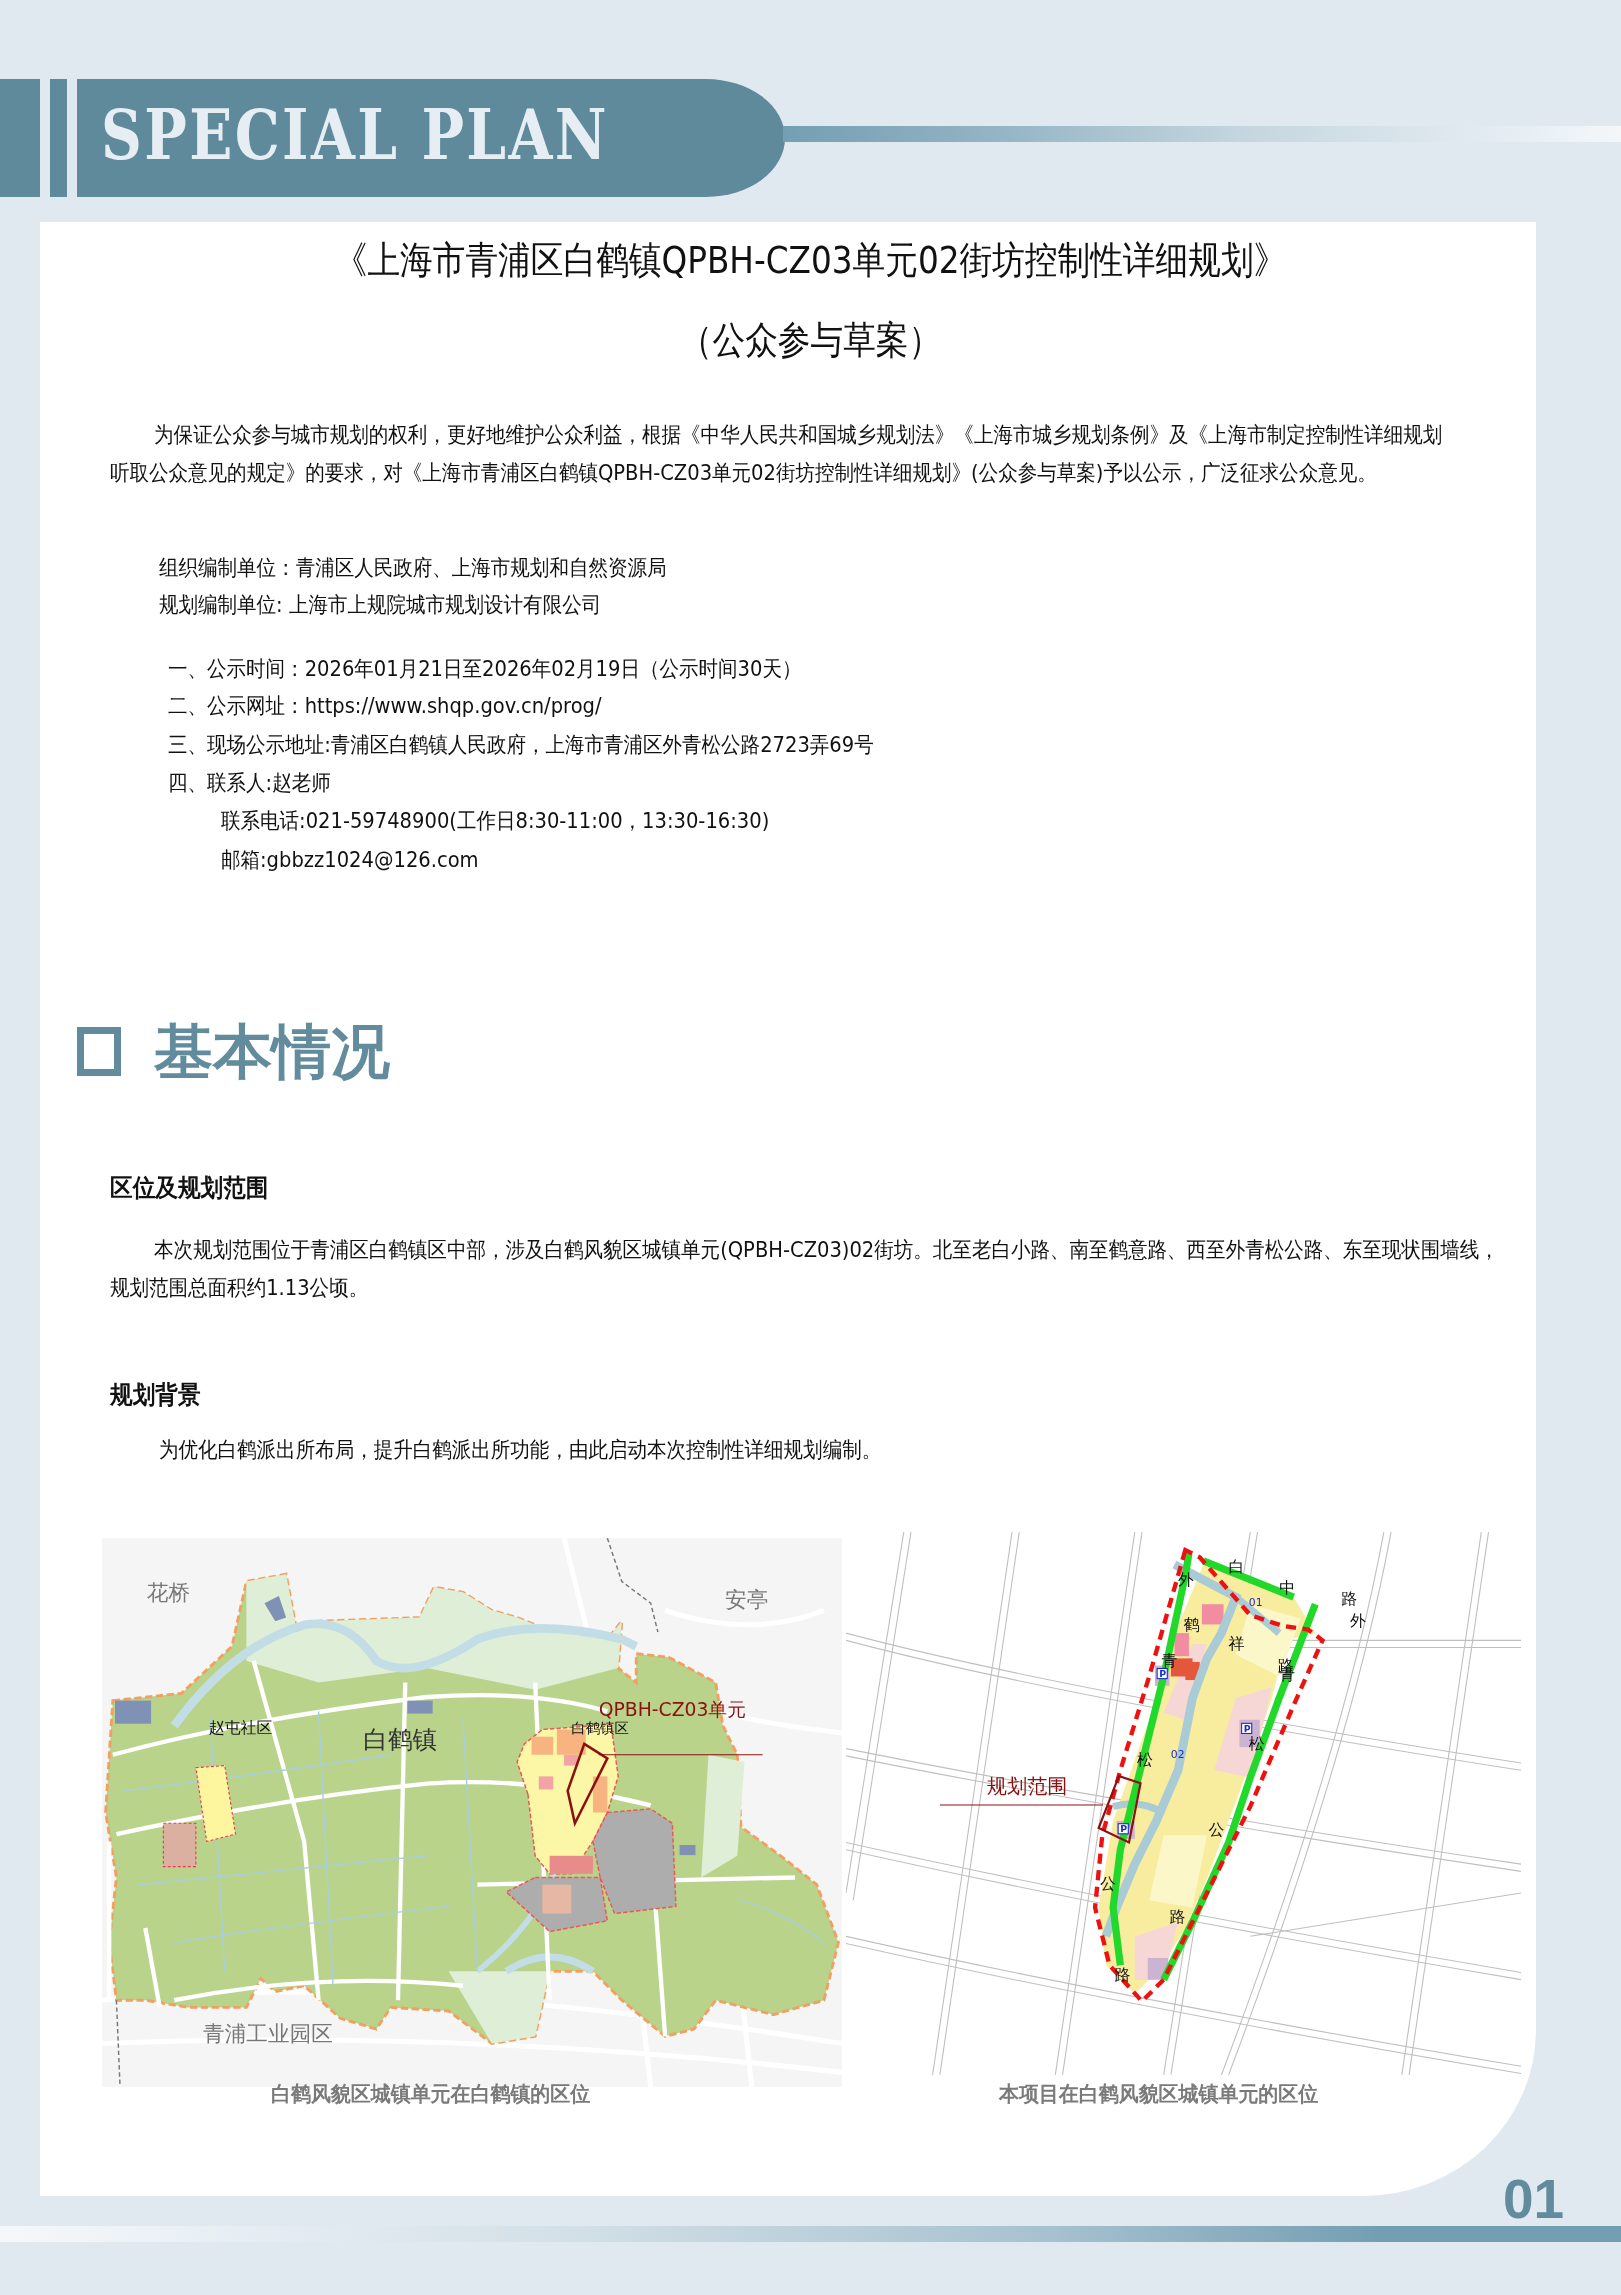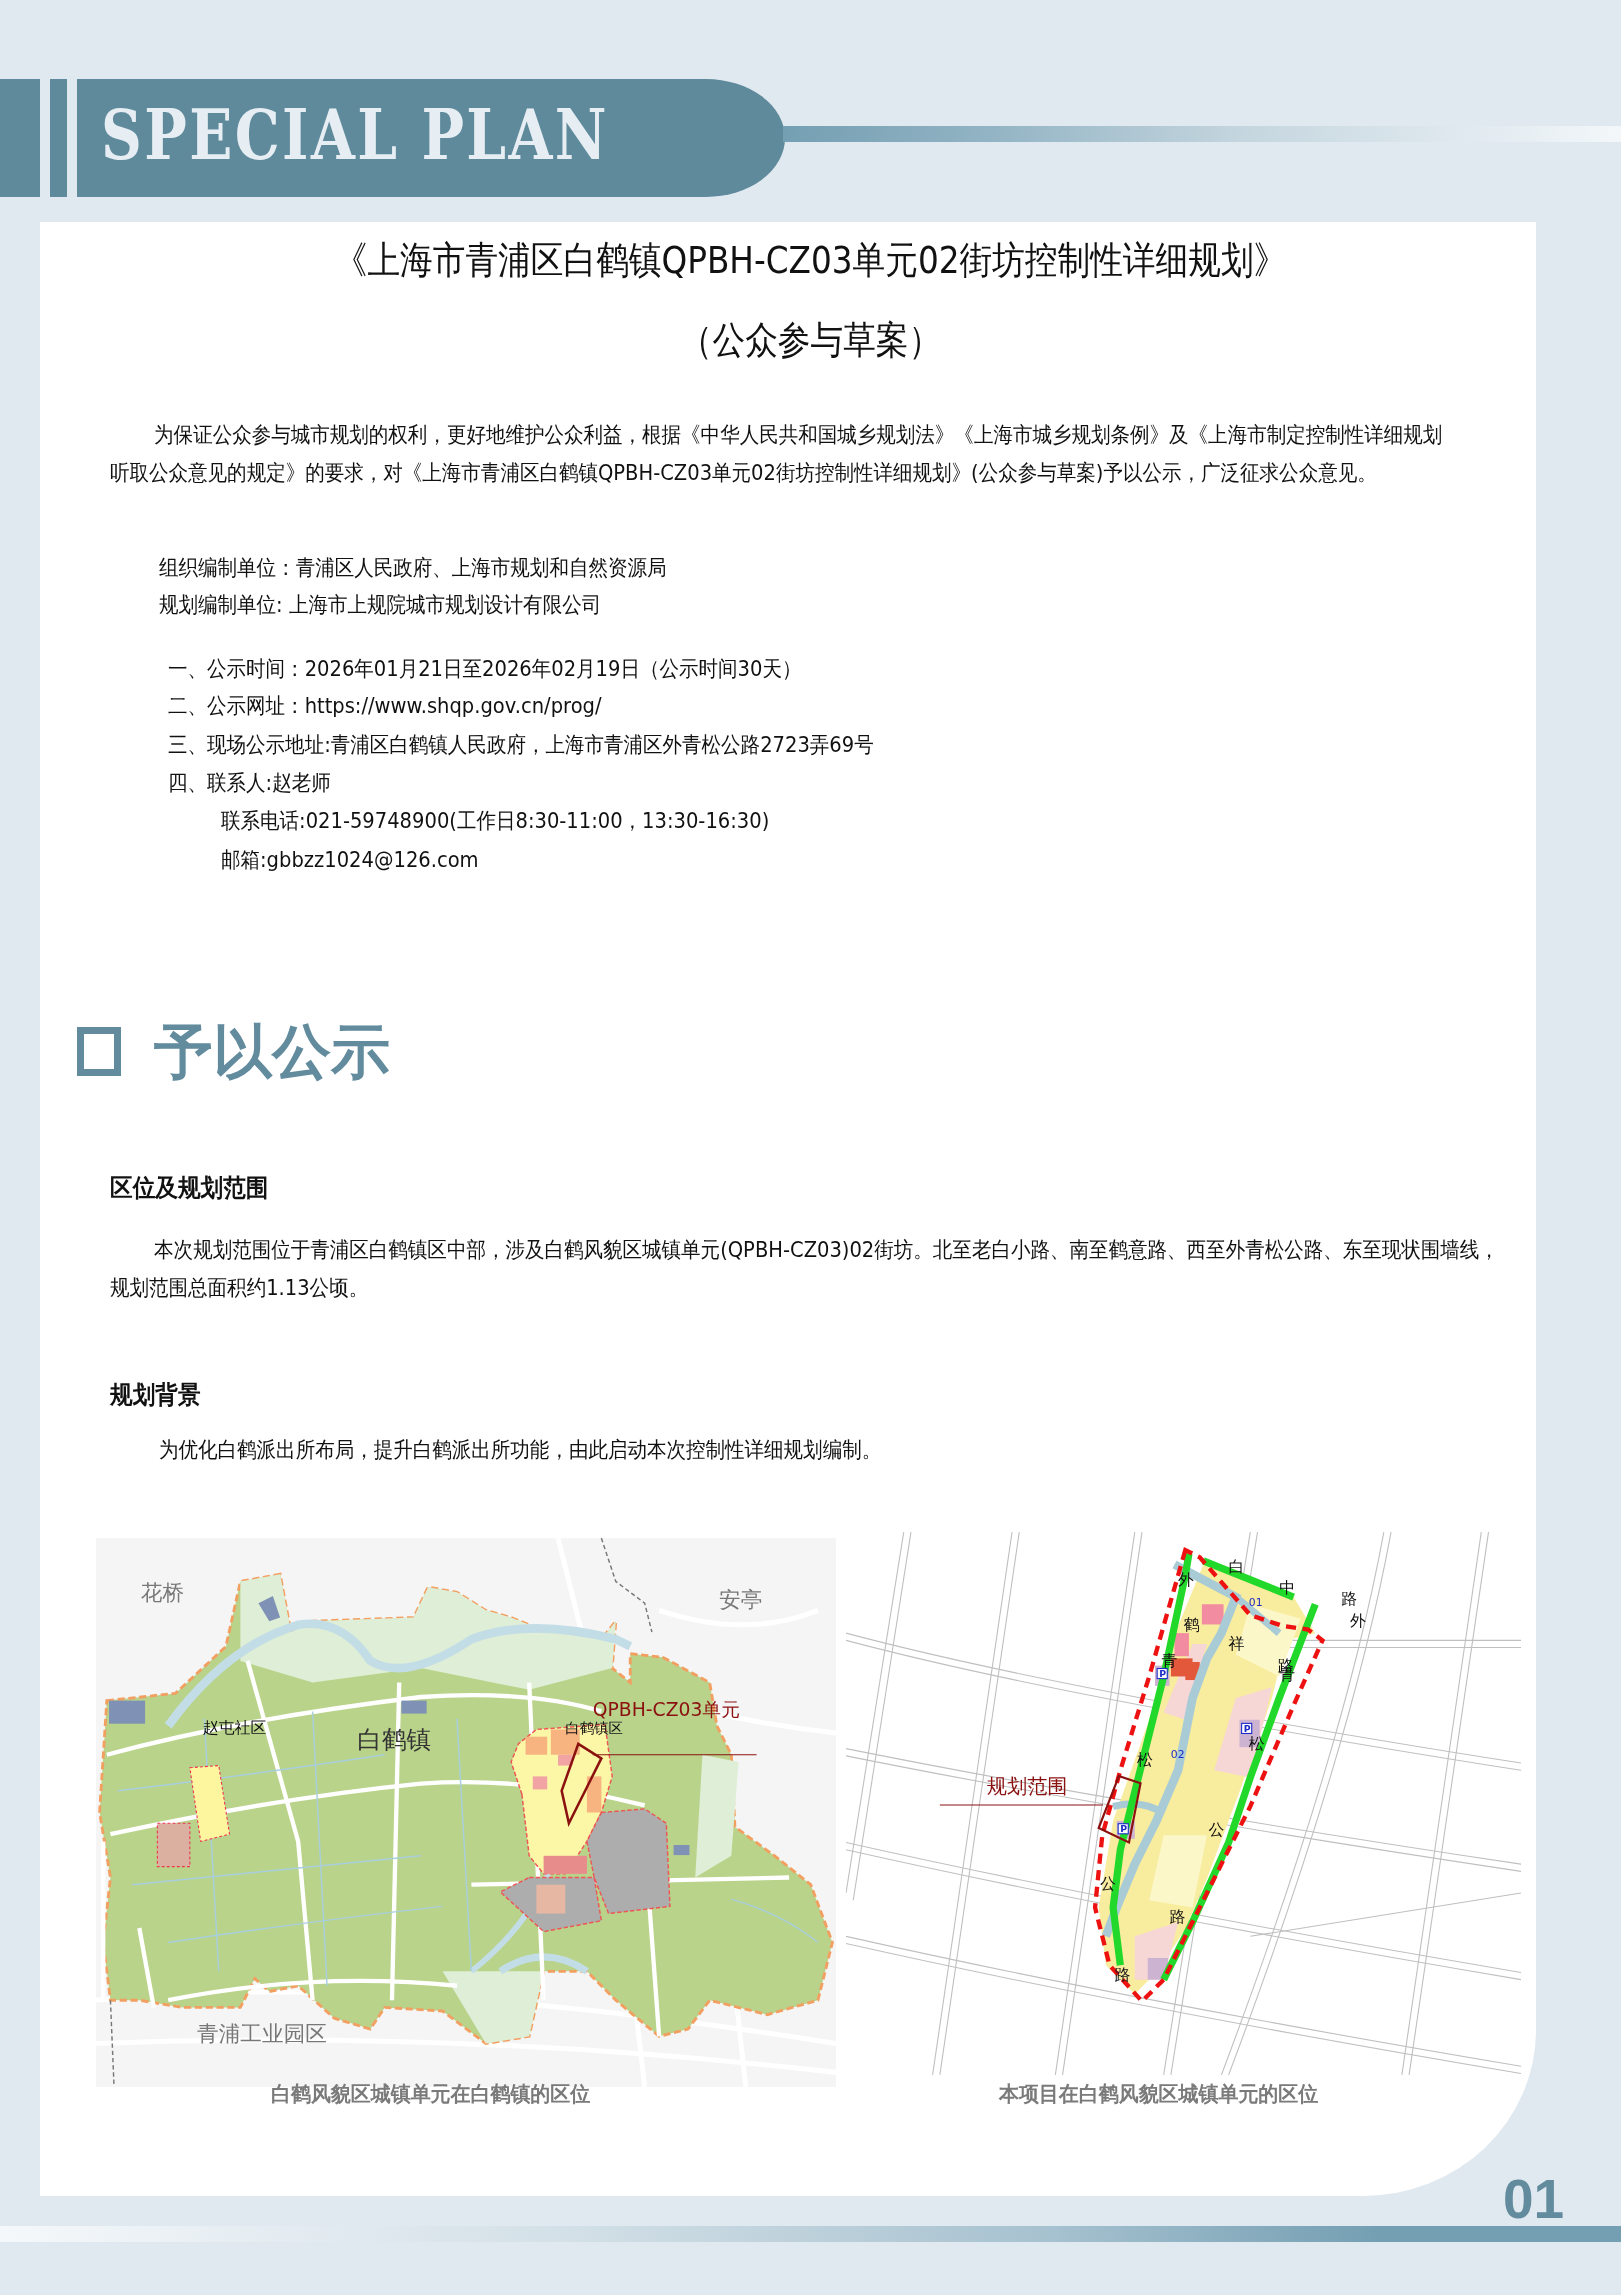--- a/index.html
+++ b/index.html
@@ -96,30 +96,30 @@
 <div class="p org2">规划编制单位: 上海市上规院城市规划设计有限公司</div>
 
 <div class="p list" style="top:650px;">一、公示时间：2026年01月21日至2026年02月19日（公示时间30天）</div>
 <div class="p list" style="top:687px;">二、公示网址：https://www.shqp.gov.cn/prog/</div>
 <div class="p list" style="top:726px;">三、现场公示地址:青浦区白鹤镇人民政府，上海市青浦区外青松公路2723弄69号</div>
 <div class="p list" style="top:764px;">四、联系人:赵老师</div>
 <div class="p list" style="top:802px;left:221px;">联系电话:021-59748900(工作日8:30-11:00，13:30-16:30)</div>
 <div class="p list" style="top:841px;left:221px;">邮箱:gbbzz1024@126.com</div>
 
 <div class="sec-heading">
-  <span class="box"></span><span>予以公示</span>
+  <span class="box"></span><span>基本情况</span>
 </div>
 
 <div class="sub-heading" style="top:1171px;">区位及规划范围</div>
 <div class="p" style="left:110px;top:1231px;width:1560px;text-indent:49px;">本次规划范围位于青浦区白鹤镇区中部，涉及白鹤风貌区城镇单元(QPBH-CZ03)02街坊。北至老白小路、南至鹤意路、西至外青松公路、东至现状围墙线，规划范围总面积约1.13公顷。</div>
 
 <div class="sub-heading" style="top:1378px;">规划背景</div>
 <div class="p" style="left:159px;top:1431px;">为优化白鹤派出所布局，提升白鹤派出所功能，由此启动本次控制性详细规划编制。</div>
 
-<div class="map" style="left:96px;top:1538px;width:740px;height:549px;">
+<div class="map" style="left:102px;top:1538px;width:740px;height:549px;">
   <svg width="740" height="549" viewBox="0 0 1025 760">
     <rect width="1025" height="760" fill="#f5f5f5"></rect>
 
     <g stroke="#ffffff" stroke-width="7" fill="none">
       <path d="M640 0 L700 240 L760 760"></path>
       <path d="M700 200 Q850 250 1025 270"></path>
       <path d="M0 640 Q400 600 1025 700"></path>
       <path d="M0 700 Q500 680 1025 740"></path>
       <path d="M780 100 Q900 140 1000 100"></path>
       <path d="M850 300 L900 760"></path>

